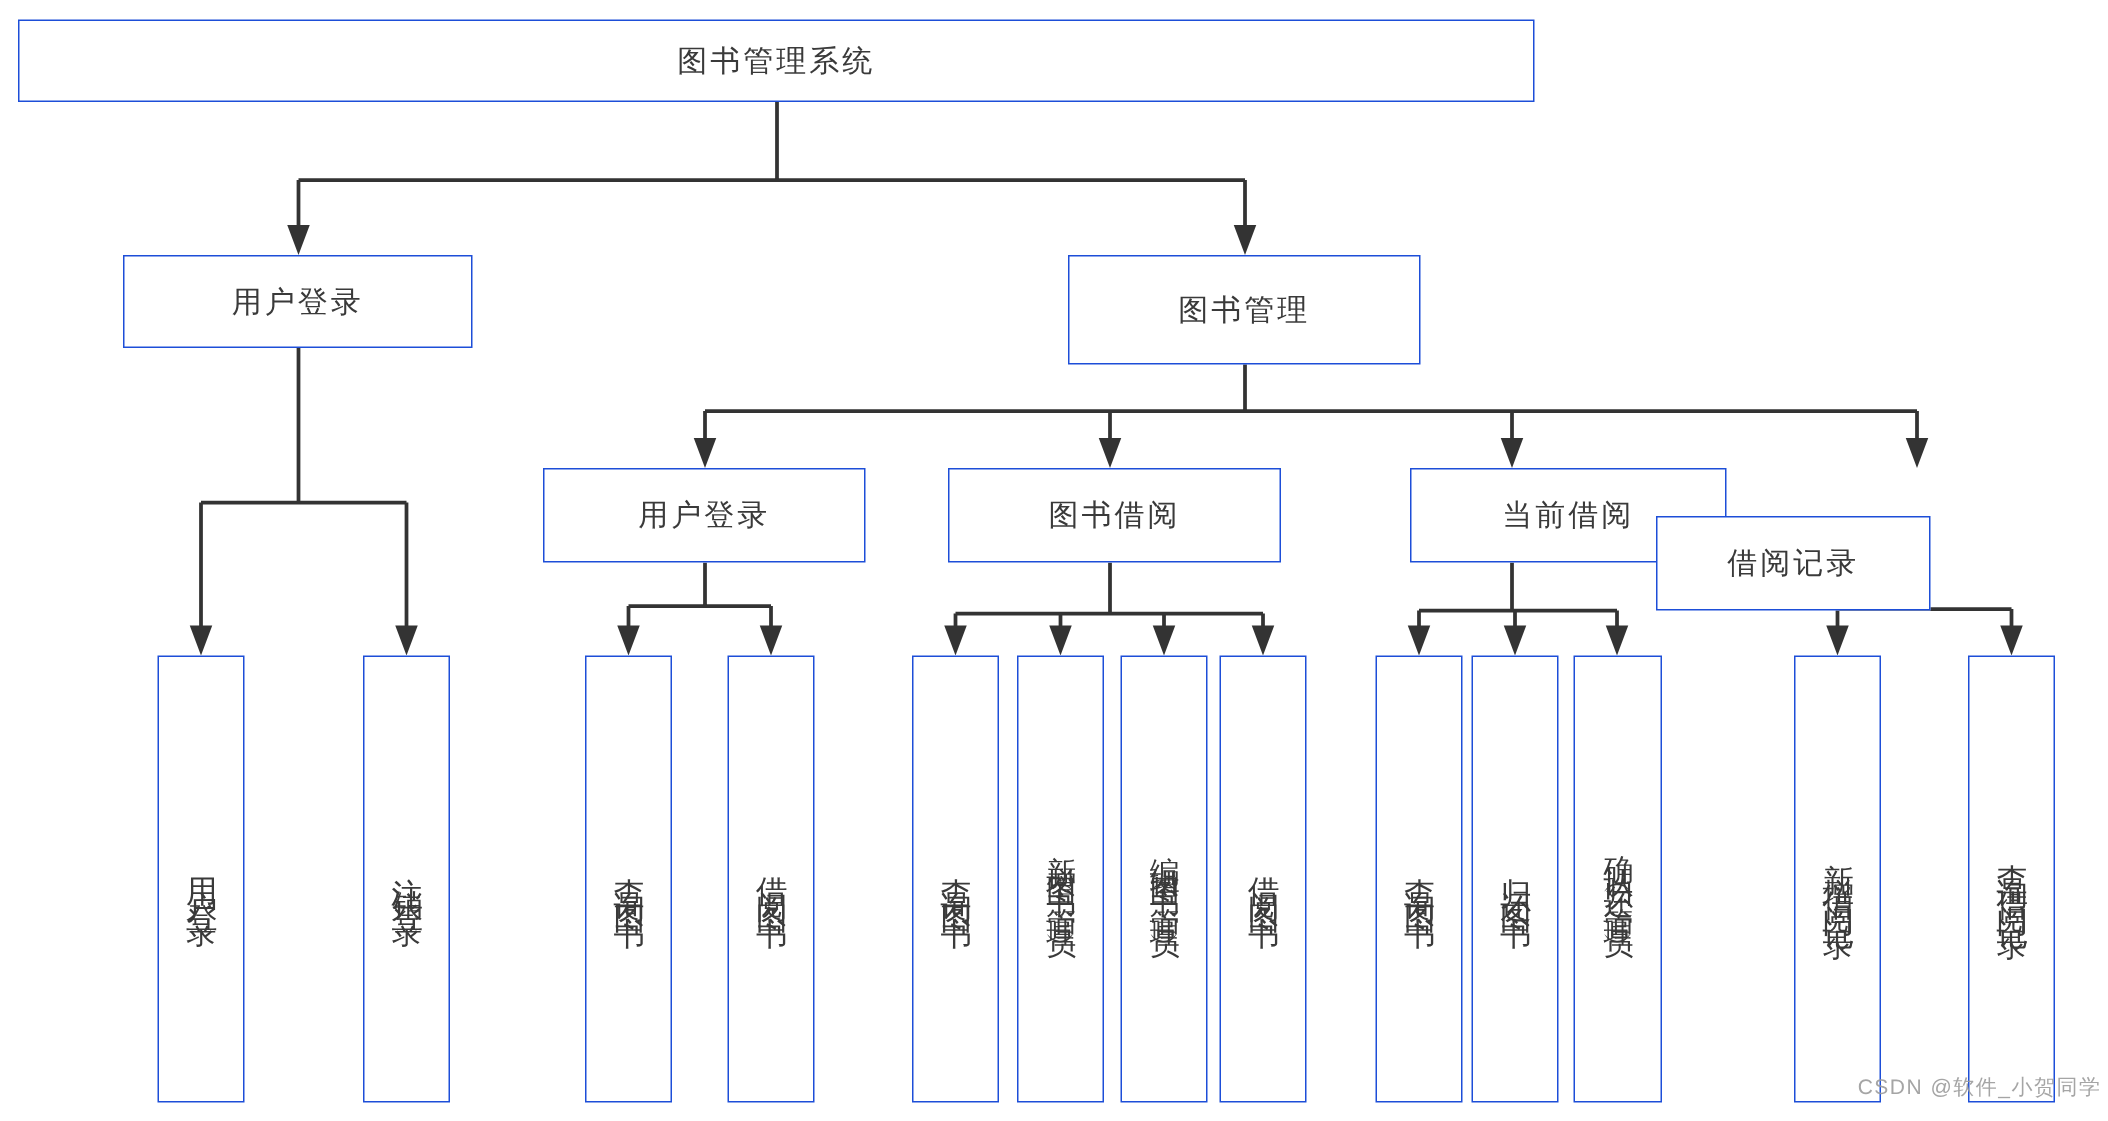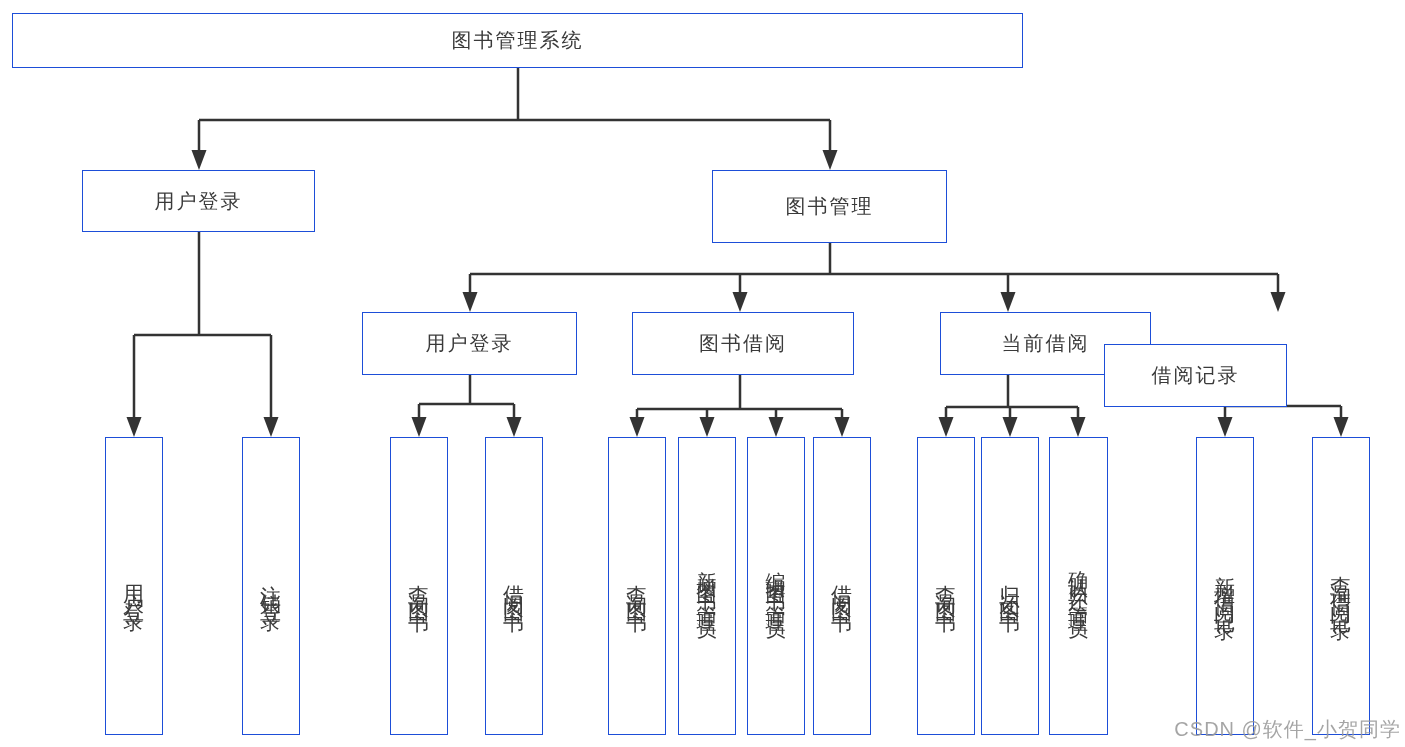--- a/index.html
+++ b/index.html
@@ -14,21 +14,21 @@
     color:#3a3a3a;box-sizing:border-box;z-index:2;
   }
   .h-label{font-size:20px;letter-spacing:2px;white-space:nowrap;}
   .v-node .v-label{
     writing-mode:vertical-rl;text-orientation:mixed;
     font-size:21px;line-height:1;letter-spacing:9px;white-space:nowrap;
   }
   .v-node.dense .v-label{letter-spacing:7px;font-size:20px;}
   .watermark{
     position:absolute;right:4px;top:716px;z-index:3;
-    font-size:20px;color:rgba(155,155,155,0.9);letter-spacing:1px;white-space:nowrap;
+    font-size:14px;color:rgba(155,155,155,0.9);letter-spacing:1px;white-space:nowrap;
   }
 </style>
 </head>
 <body>
 
 <div id="stage">
 
   <svg class="connectors" width="1405" height="747" viewBox="0 0 1405 747">
     <g stroke="#333333" stroke-width="2.5" fill="none">
       <path d="M518,68 V120 M199,120 H830 M199,120 V152 M830,120 V152"></path>

